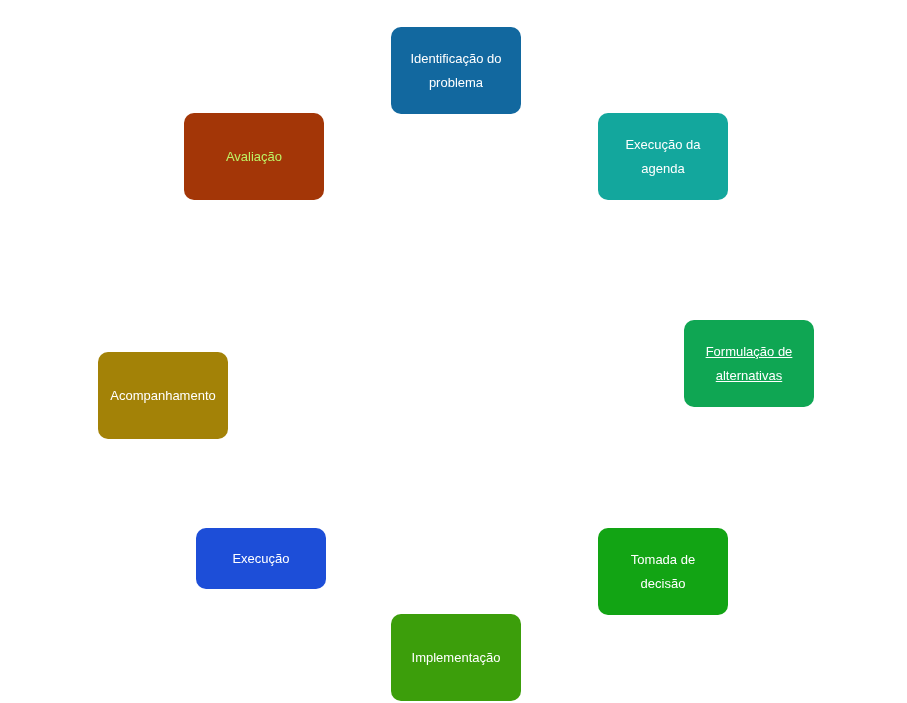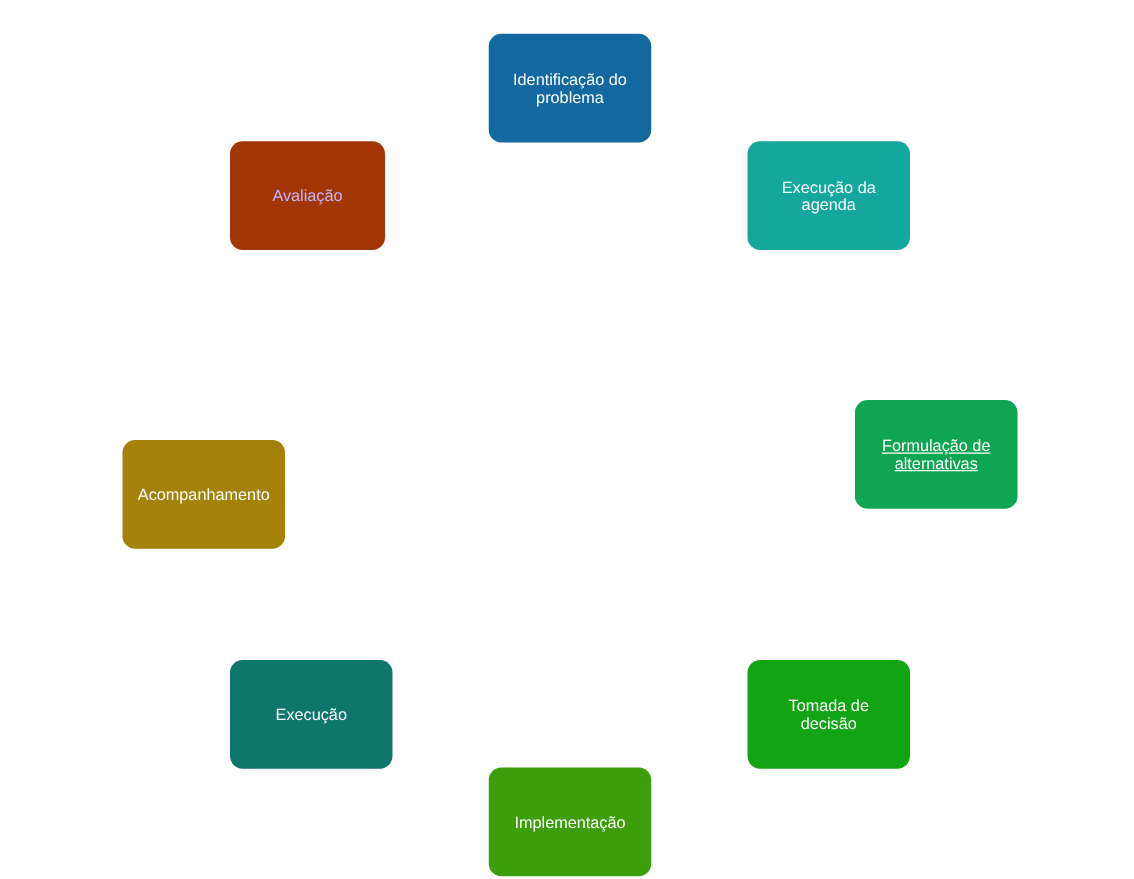--- a/index.html
+++ b/index.html
@@ -21,21 +21,21 @@
   .node {
     position: absolute;
     box-sizing: border-box;
     display: flex;
     align-items: center;
     justify-content: center;
     text-align: center;
     color: #ffffff;
     font-family: "Liberation Sans", sans-serif;
     font-size: 13px;
-    line-height: 14px;
+    line-height: 24px;
     font-weight: 400;
     border-radius: 10px;
     padding: 4px 8px;
     -webkit-font-smoothing: antialiased;
   }
   .node-label {
     display: block;
     white-space: pre-line;
   }
 </style>
@@ -56,22 +56,22 @@
       <span class="node-label">Formulação de
 alternativas</span>
     </div>
     <div class="node" style="left: 391px; top: 614px; width: 130px; height: 87px; background: rgb(60, 158, 11); color: rgb(255, 255, 255);">
       <span class="node-label">Implementação</span>
     </div>
     <div class="node" style="left: 598px; top: 528px; width: 130px; height: 87px; background: rgb(18, 164, 20); color: rgb(255, 255, 255);">
       <span class="node-label">Tomada de
 decisão</span>
     </div>
-    <div class="node" style="left: 184px; top: 528px; width: 130px; height: 87px; background: #0f766e; color: rgb(255, 255, 255);">
+    <div class="node" style="left: 196px; top: 528px; width: 130px; height: 61px; background: #1d4ed8; color: rgb(255, 255, 255);">
       <span class="node-label">Execução</span>
     </div>
     <div class="node" style="left: 98px; top: 320px; width: 130px; height: 87px; background: rgb(163, 130, 7); color: rgb(255, 255, 255); margin-top: 32px;">
       <span class="node-label">Acompanhamento</span>
     </div>
-    <div class="node" style="left: 184px; top: 113px; width: 124px; height: 87px; background: rgb(163, 54, 7); color: #c4b5fd;">
+    <div class="node" style="left: 184px; top: 113px; width: 140px; height: 87px; background: rgb(163, 54, 7); color: #bef264;">
       <span class="node-label">Avaliação</span>
     </div>
   </div>
 
 </body></html>

